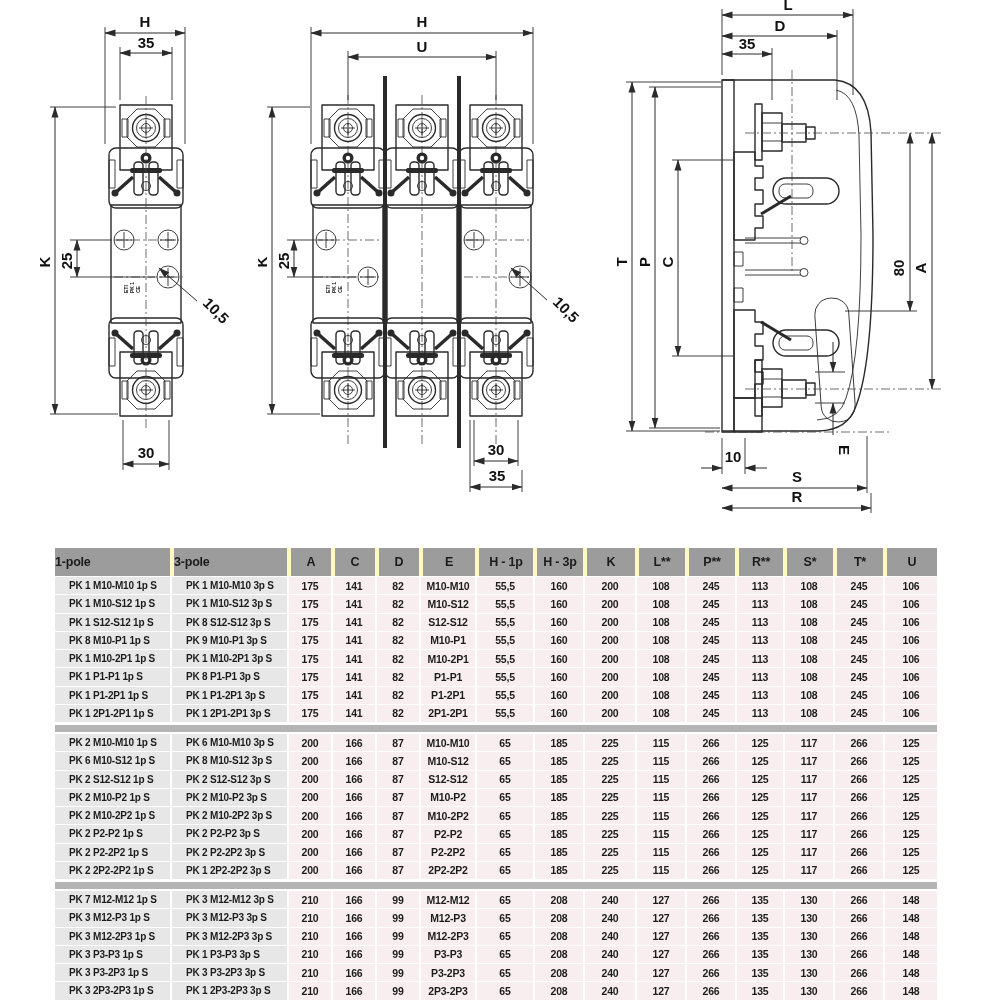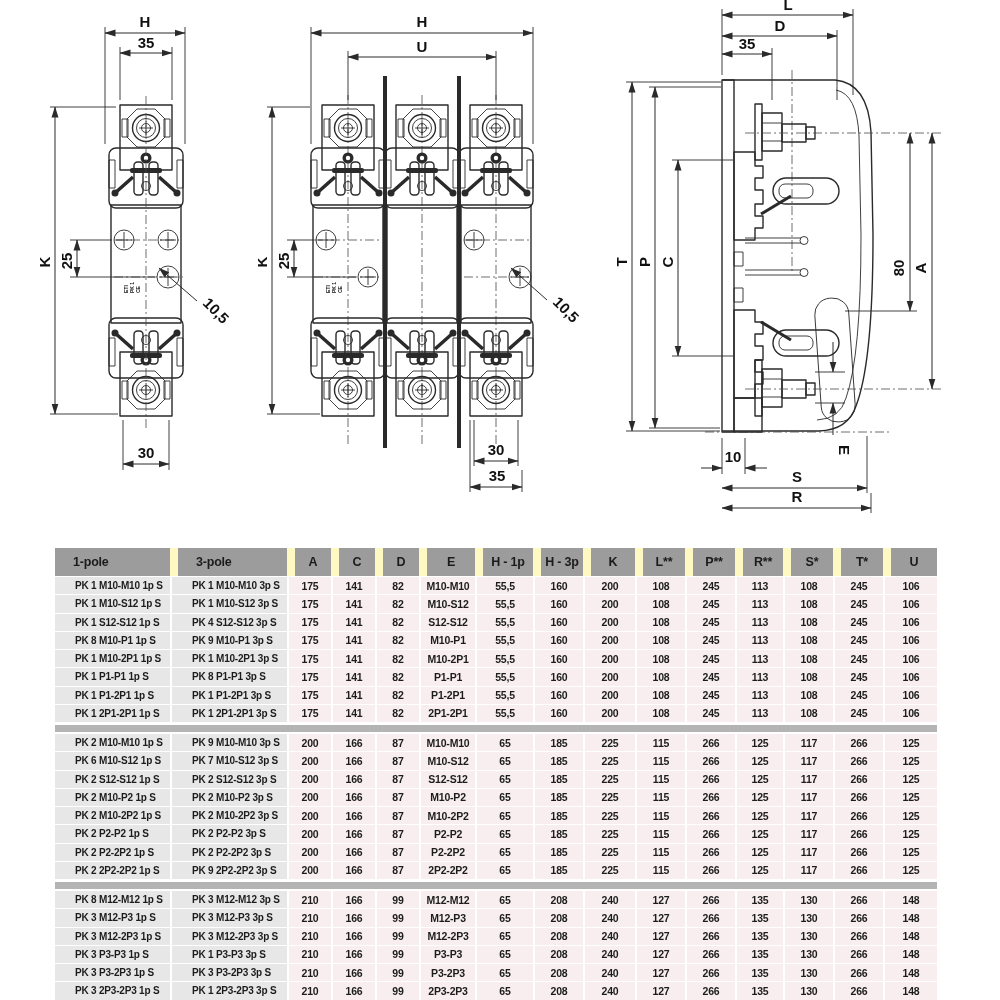--- a/index.html
+++ b/index.html
@@ -13,30 +13,30 @@
   .cl{fill:none;stroke:#4a4a4a;stroke-width:0.8;stroke-dasharray:9 3 2 3;}
   .blk{fill:#2a2a2a;stroke:none;}
   .dimlbl{font:700 15px "Liberation Sans",sans-serif;fill:#111;}
   .tiny{font:700 5px "Liberation Sans",sans-serif;fill:#111;}
   
   .dtable{position:absolute;left:55px;top:548px;width:882px;}
   .thead,.tr{display:grid;
     grid-template-columns:115px 117px 44px 44px 44px 56px 58px 50px 52px 50px 50px 48px 50px 50px 54px;}
   .thead{background:#9c9c9c;height:28px;margin-bottom:1px;}
   .th{display:flex;align-items:center;justify-content:center;height:28px;
-      font-size:12.5px;font-weight:700;color:#1b1b1b;border-left:8px solid #fef9c3;
+      font-size:12.5px;font-weight:700;color:#1b1b1b;border-left:4px solid #fef9c3;
       letter-spacing:-0.2px;box-sizing:border-box;}
   .th:first-child{border-left:0;}
-  .th.left{justify-content:flex-start;padding-left:18px;}
+  .th.left{justify-content:flex-start;}
   .tr{height:18.25px;}
   .td{display:flex;align-items:center;justify-content:center;height:18.25px;
       box-sizing:border-box;border-left:2px solid #fff;border-bottom:1px solid #fff;
       font-size:10.5px;font-weight:700;color:#1c1c1c;letter-spacing:-0.2px;}
   .td:first-child{border-left:0;}
-  .td.name{justify-content:flex-start;padding-left:20px;background:#e7e7e7;font-size:10px;}
+  .td.name{justify-content:flex-start;padding-left:14px;background:#e7e7e7;font-size:10px;}
   .td.num{background:#f8eef0;}
   .gsep{height:7px;background:#b4b4b4;margin:2px 0;}
 </style>
 </head>
 <body>
 
 <div class="drawing" style="left:20px;top:0;">
 <svg width="240" height="525" viewBox="0 0 240 525">
   <defs>
     <marker id="arw1" viewBox="0 0 11 10" refX="10.5" refY="5" markerWidth="11" markerHeight="10" orient="auto-start-reverse">
@@ -444,21 +444,21 @@
         <div class="td num">200</div>
         <div class="td num">108</div>
         <div class="td num">245</div>
         <div class="td num">113</div>
         <div class="td num">108</div>
         <div class="td num">245</div>
         <div class="td num">106</div>
       </div>
       <div class="tr">
         <div class="td name">PK 1 S12-S12 1p S</div>
-        <div class="td name">PK 4 S12-S12 3p S</div>
+        <div class="td name">PK 8 S12-S12 3p S</div>
         <div class="td num">175</div>
         <div class="td num">141</div>
         <div class="td num">82</div>
         <div class="td num">S12-S12</div>
         <div class="td num">55,5</div>
         <div class="td num">160</div>
         <div class="td num">200</div>
         <div class="td num">108</div>
         <div class="td num">245</div>
         <div class="td num">113</div>
@@ -547,38 +547,38 @@
         <div class="td num">108</div>
         <div class="td num">245</div>
         <div class="td num">113</div>
         <div class="td num">108</div>
         <div class="td num">245</div>
         <div class="td num">106</div>
       </div>
       <div class="gsep"></div>
       <div class="tr">
         <div class="td name">PK 2 M10-M10 1p S</div>
-        <div class="td name">PK 9 M10-M10 3p S</div>
+        <div class="td name">PK 6 M10-M10 3p S</div>
         <div class="td num">200</div>
         <div class="td num">166</div>
         <div class="td num">87</div>
         <div class="td num">M10-M10</div>
         <div class="td num">65</div>
         <div class="td num">185</div>
         <div class="td num">225</div>
         <div class="td num">115</div>
         <div class="td num">266</div>
         <div class="td num">125</div>
         <div class="td num">117</div>
         <div class="td num">266</div>
         <div class="td num">125</div>
       </div>
       <div class="tr">
         <div class="td name">PK 6 M10-S12 1p S</div>
-        <div class="td name">PK 7 M10-S12 3p S</div>
+        <div class="td name">PK 8 M10-S12 3p S</div>
         <div class="td num">200</div>
         <div class="td num">166</div>
         <div class="td num">87</div>
         <div class="td num">M10-S12</div>
         <div class="td num">65</div>
         <div class="td num">185</div>
         <div class="td num">225</div>
         <div class="td num">115</div>
         <div class="td num">266</div>
         <div class="td num">125</div>
@@ -666,38 +666,38 @@
         <div class="td num">225</div>
         <div class="td num">115</div>
         <div class="td num">266</div>
         <div class="td num">125</div>
         <div class="td num">117</div>
         <div class="td num">266</div>
         <div class="td num">125</div>
       </div>
       <div class="tr">
         <div class="td name">PK 2 2P2-2P2 1p S</div>
-        <div class="td name">PK 9 2P2-2P2 3p S</div>
+        <div class="td name">PK 1 2P2-2P2 3p S</div>
         <div class="td num">200</div>
         <div class="td num">166</div>
         <div class="td num">87</div>
         <div class="td num">2P2-2P2</div>
         <div class="td num">65</div>
         <div class="td num">185</div>
         <div class="td num">225</div>
         <div class="td num">115</div>
         <div class="td num">266</div>
         <div class="td num">125</div>
         <div class="td num">117</div>
         <div class="td num">266</div>
         <div class="td num">125</div>
       </div>
       <div class="gsep"></div>
       <div class="tr">
-        <div class="td name">PK 8 M12-M12 1p S</div>
+        <div class="td name">PK 7 M12-M12 1p S</div>
         <div class="td name">PK 3 M12-M12 3p S</div>
         <div class="td num">210</div>
         <div class="td num">166</div>
         <div class="td num">99</div>
         <div class="td num">M12-M12</div>
         <div class="td num">65</div>
         <div class="td num">208</div>
         <div class="td num">240</div>
         <div class="td num">127</div>
         <div class="td num">266</div>

